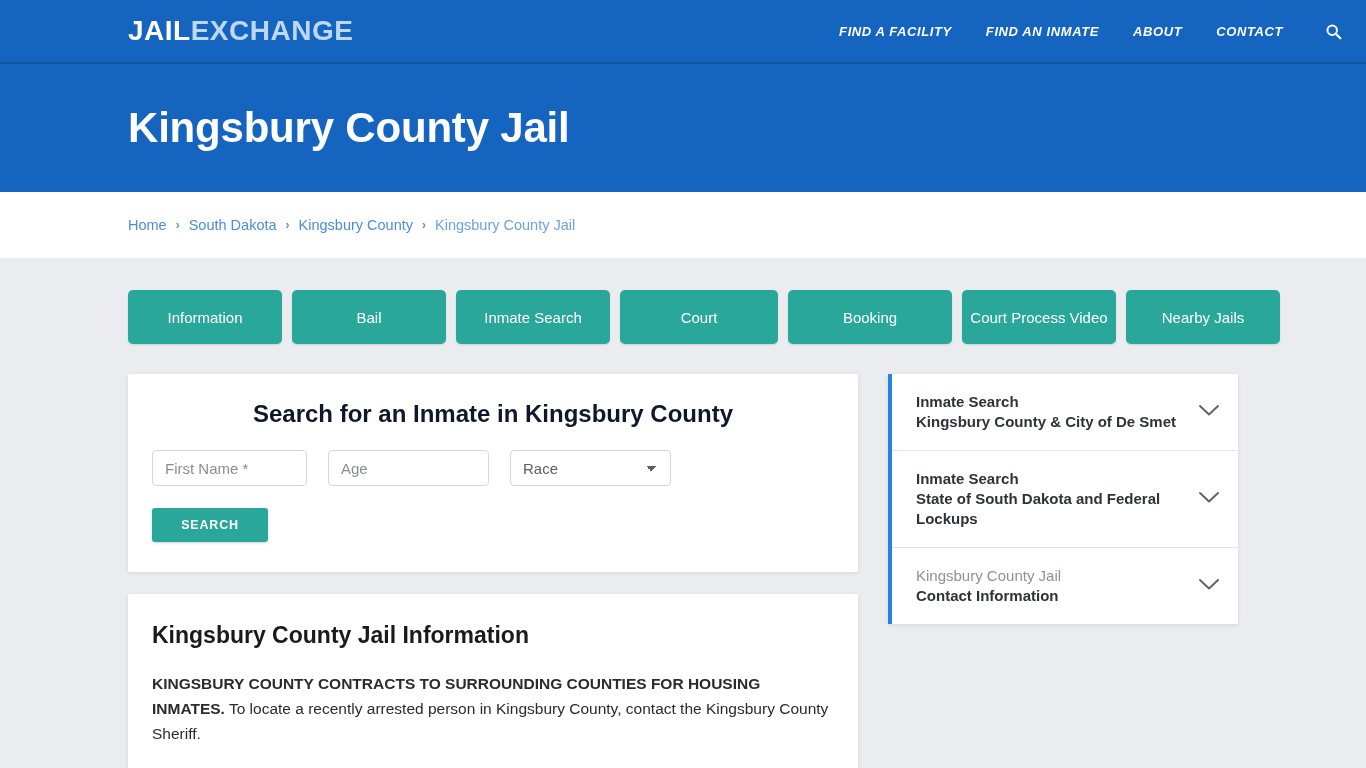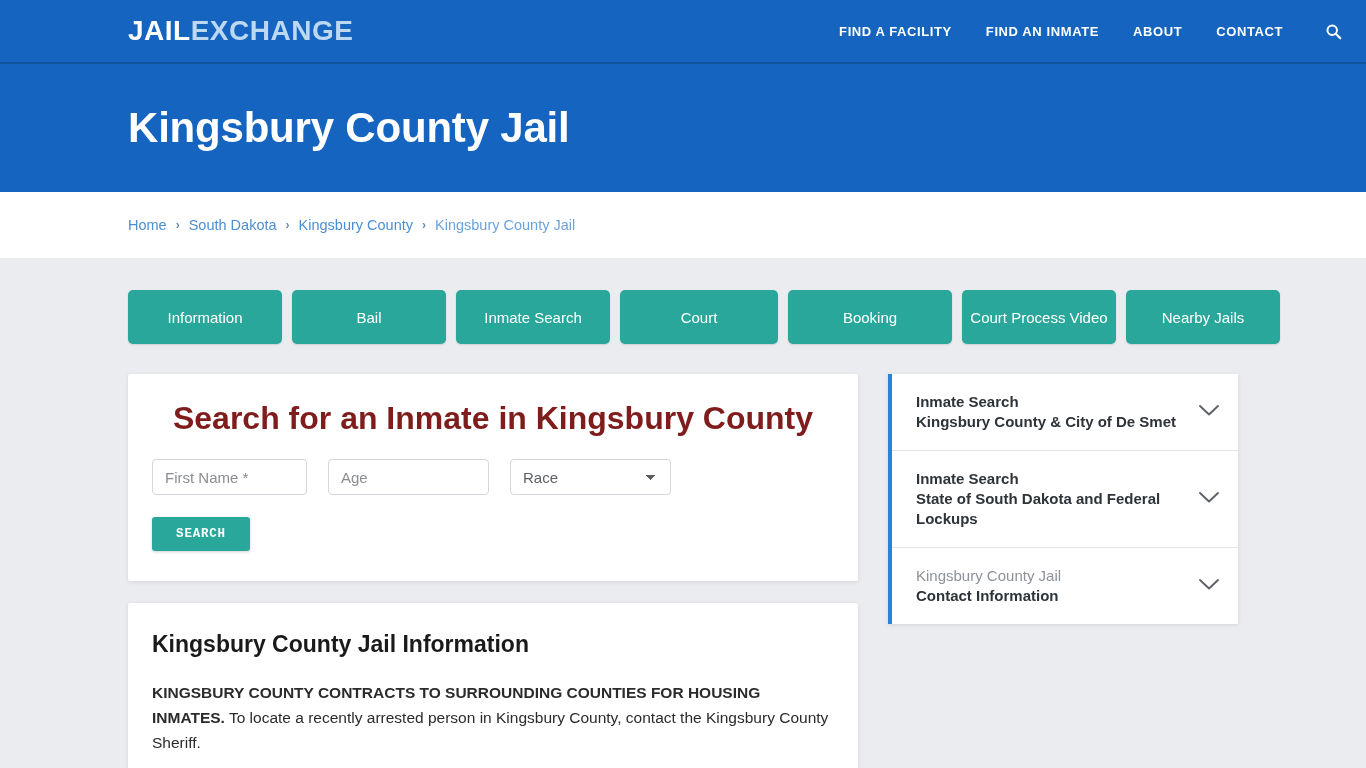--- a/index.html
+++ b/index.html
@@ -39,20 +39,21 @@
     gap: 34px;
   }
   .nav-item {
     color: #ffffff;
     font-size: 13px;
     font-weight: 700;
     letter-spacing: 0.6px;
     text-decoration: none;
     white-space: nowrap;
     cursor: pointer;
+    font-style: italic;
   }
   .nav-search {
     display: flex;
     align-items: center;
     margin-left: 8px;
     cursor: pointer;
   }
 
   
   .hero {
@@ -148,23 +149,23 @@
     background: #ffffff;
     border-radius: 2px;
     box-shadow: 0 1px 4px rgba(0,0,0,0.10);
   }
   .card + .card { margin-top: 22px; }
 
   .search-card { padding: 26px 24px 30px 24px; }
   .search-title {
     margin: 0 0 22px 0;
     text-align: center;
-    font-size: 32px;
-    font-weight: 700;
-    color: #7f1d1d;
+    font-size: 24px;
+    font-weight: 700;
+    color: #0f172a;
   }
   .form-row {
     display: flex;
     gap: 21px;
     margin-bottom: 22px;
   }
   .field {
     height: 36px;
     border: 1px solid #d3d6da;
     border-radius: 4px;
@@ -192,25 +193,25 @@
       calc(100% - 14px) 15px;
     background-size: 5px 5px, 5px 5px;
     background-repeat: no-repeat;
   }
   .search-btn {
     background: #2aa79b;
     color: #ffffff;
     border: none;
     border-radius: 3px;
     height: 34px;
-    width: 98px;
+    width: 116px;
     font-size: 12.5px;
     font-weight: 700;
     letter-spacing: 0.8px;
-    font-family: Liberation Mono, monospace;
+    font-family: Liberation Sans, sans-serif;
     cursor: pointer;
     box-shadow: 0 1px 3px rgba(0,0,0,0.18);
   }
 
   .info-card { padding: 28px 24px 24px 24px; }
   .info-title {
     margin: 0 0 22px 0;
     font-size: 23px;
     font-weight: 700;
     color: #1a1a1a;

